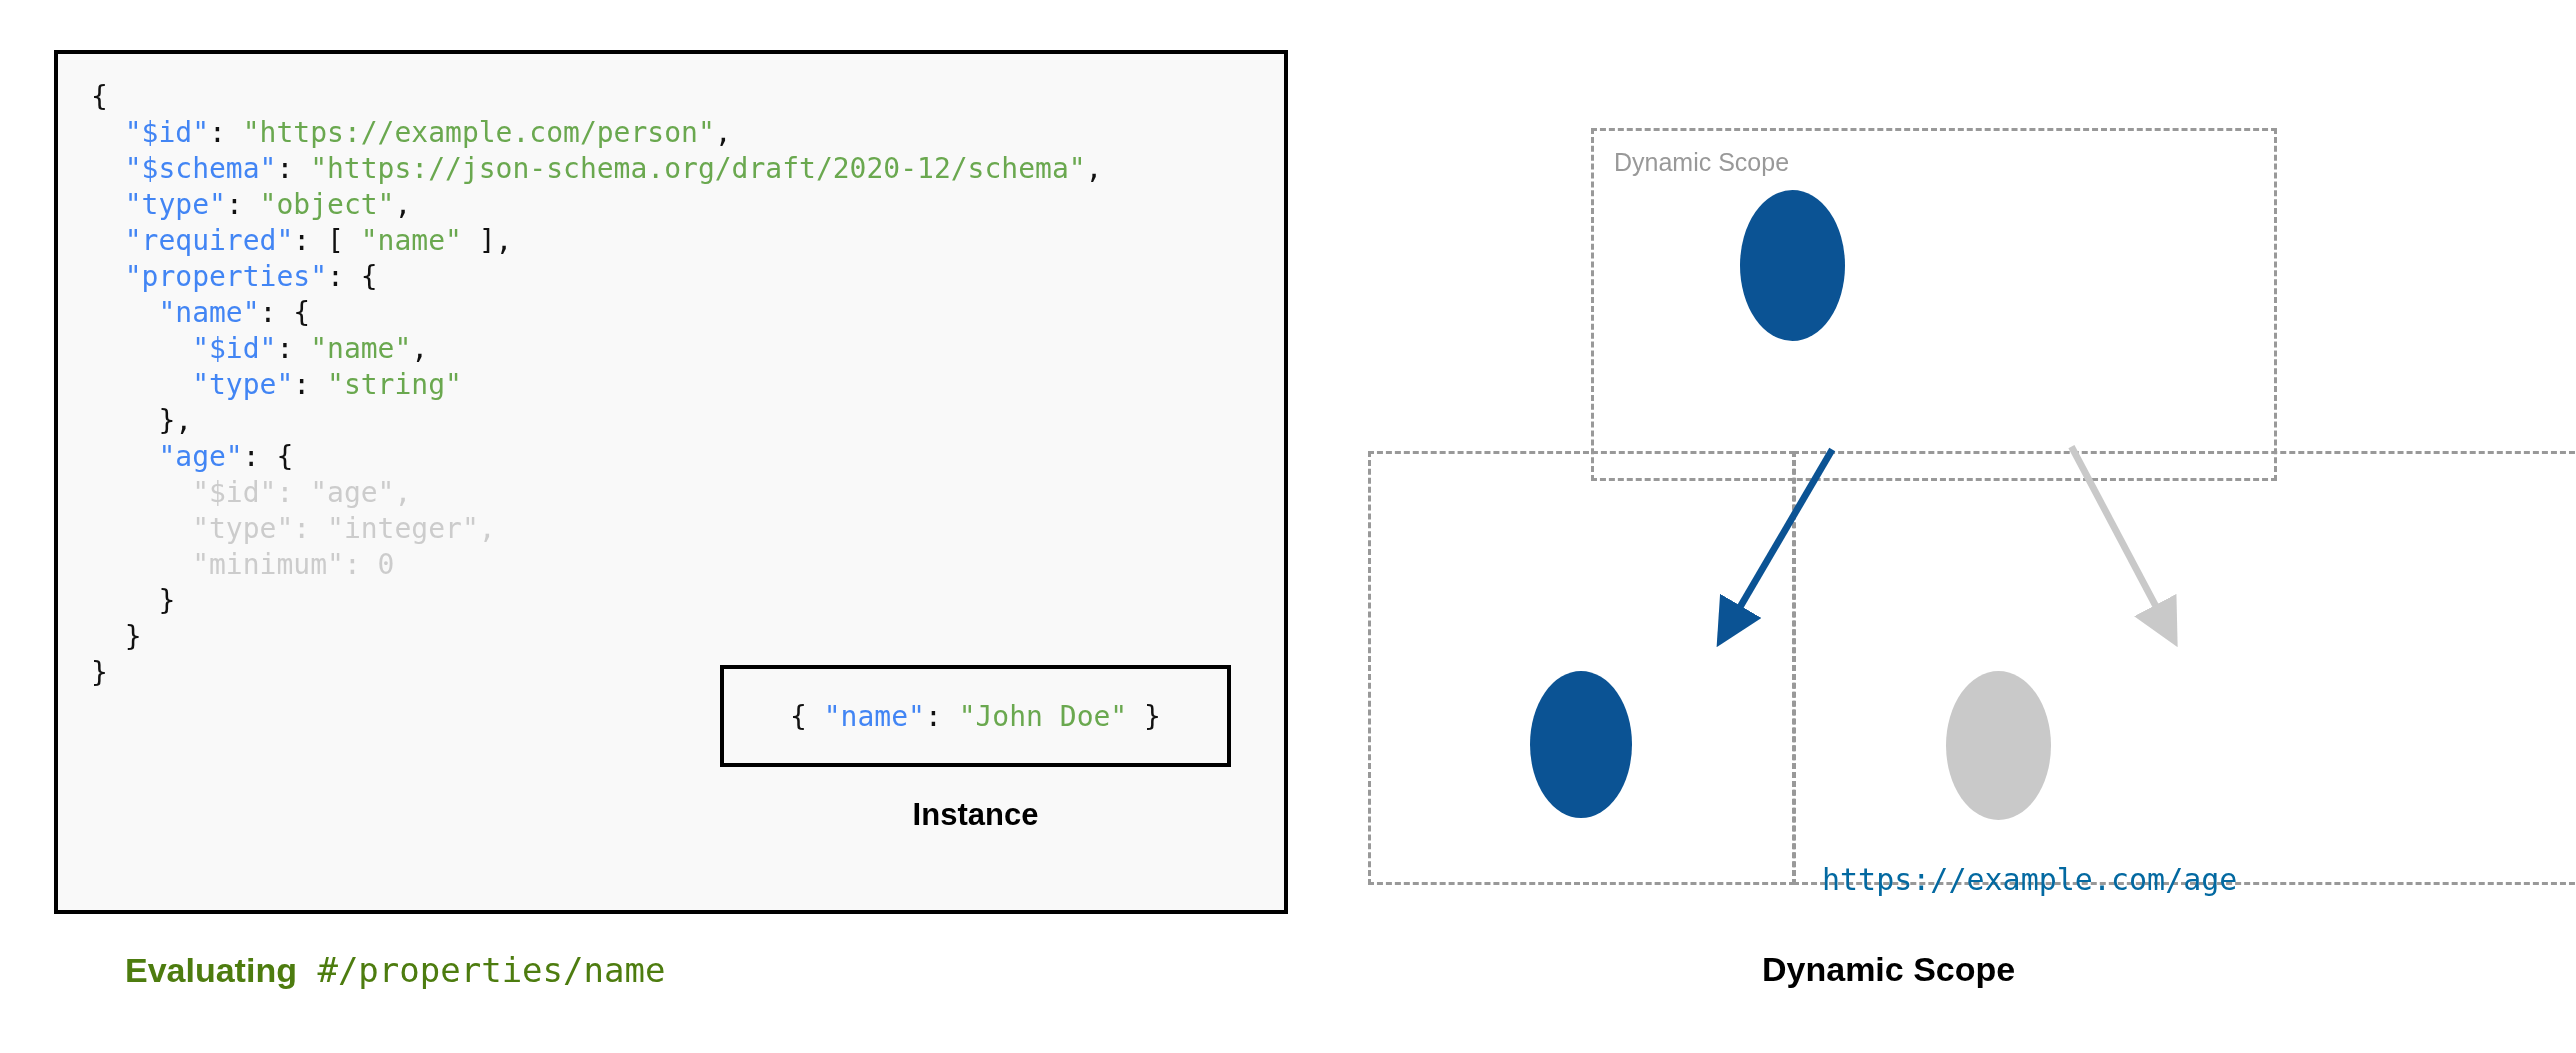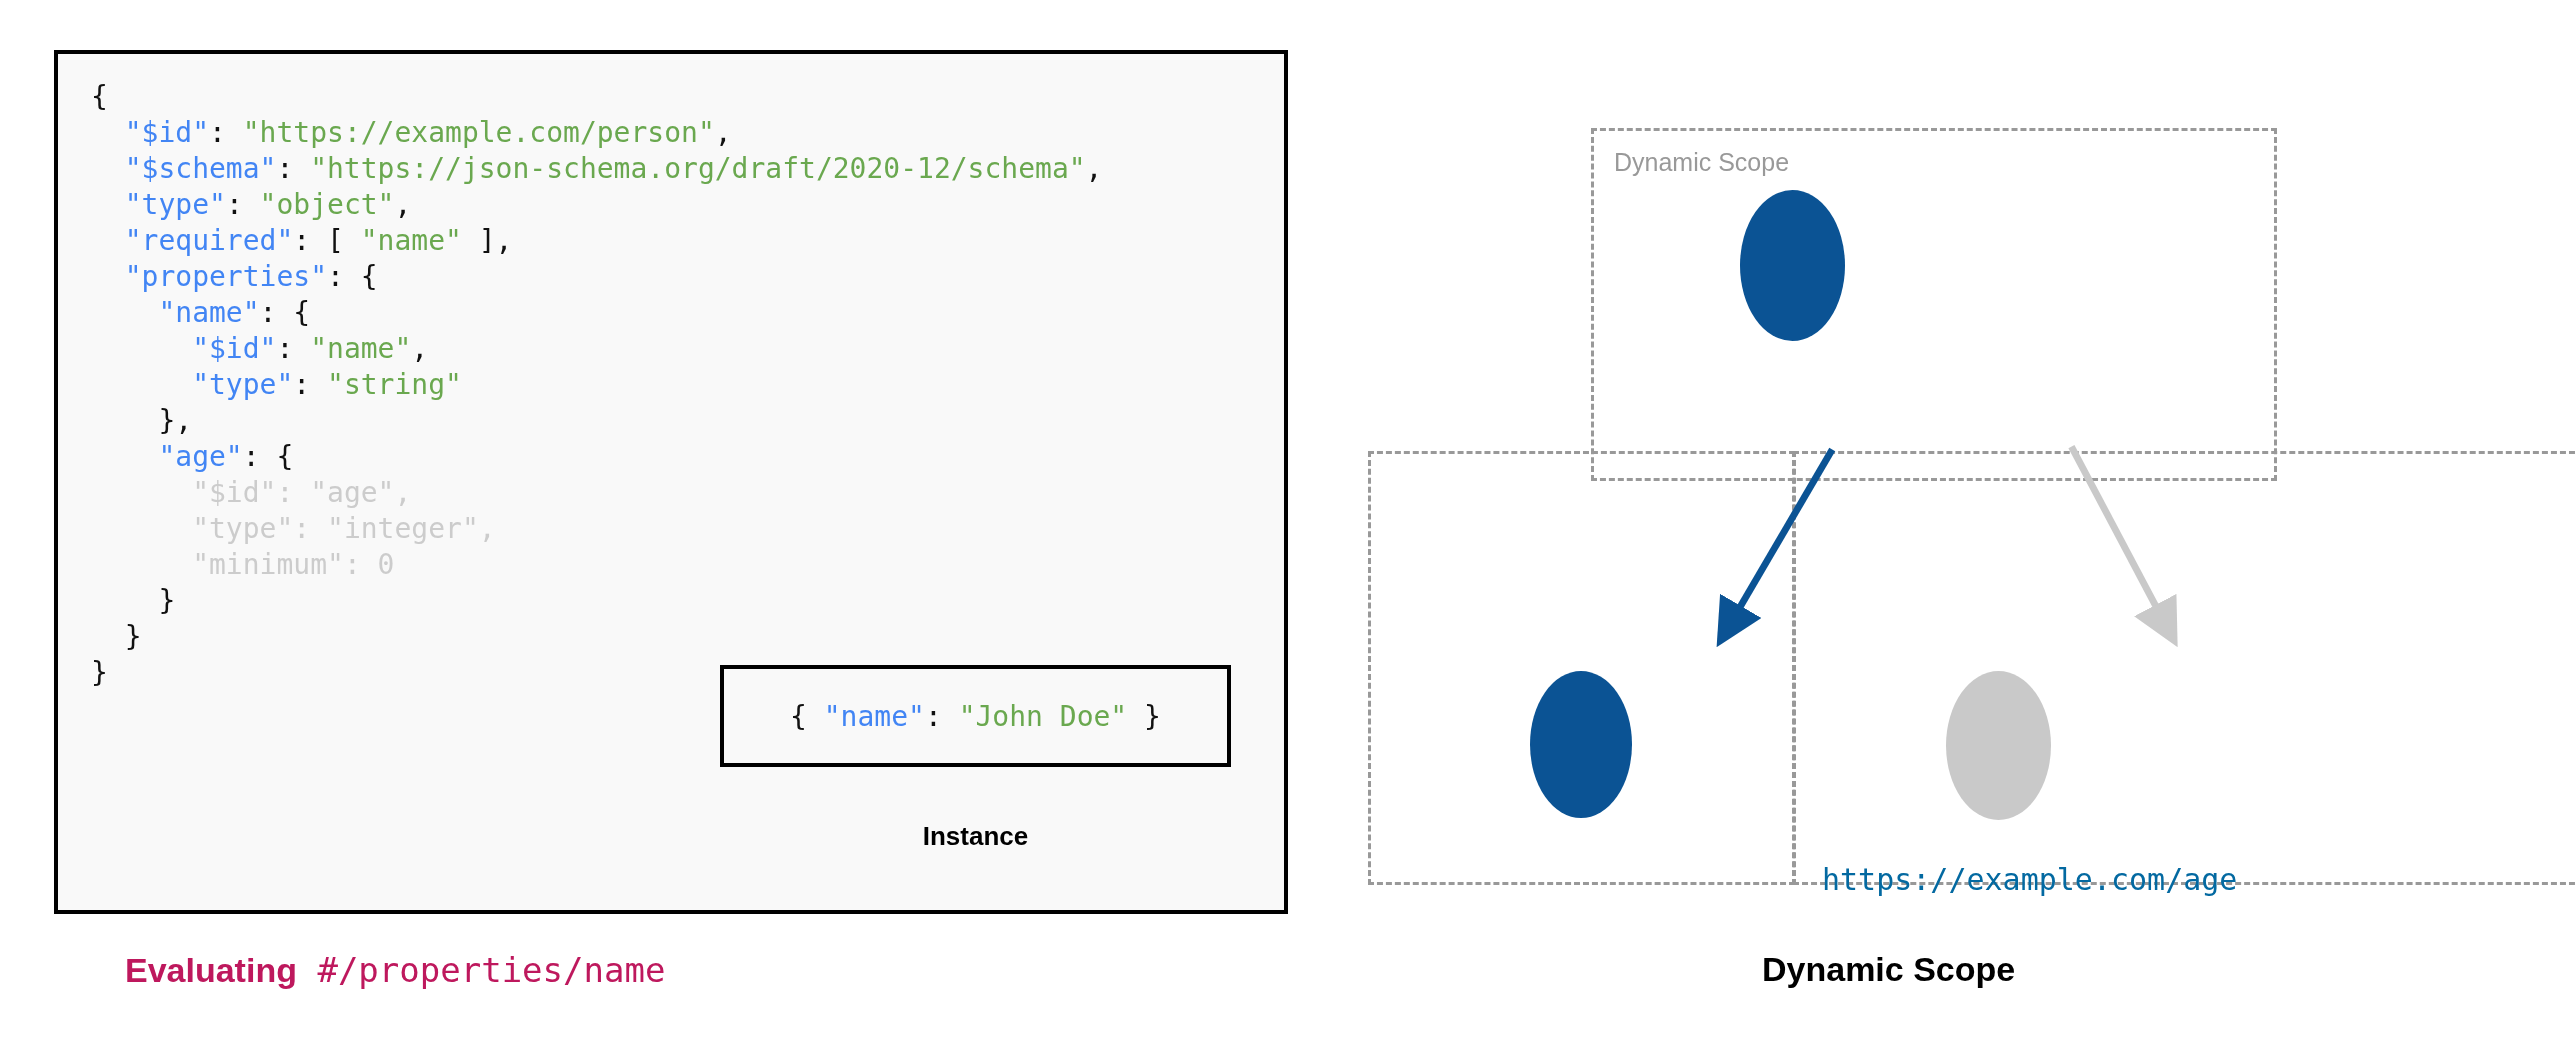--- a/index.html
+++ b/index.html
@@ -63,34 +63,33 @@
     font-size: 28px;
     white-space: pre;
     color: #111111;
   }
   #instance-caption {
     position: absolute;
     left: 720px;
     top: 797px;
     width: 511px;
     text-align: center;
-    font-size: 26px;
+    font-size: 31px;
     font-weight: bold;
     color: #000000;
     font-family: "Liberation Sans", sans-serif;
-    margin-top: 24px;
   }
 
   
   #left-caption {
     position: absolute;
     left: 125px;
     top: 950px;
     font-size: 34px;
-    color: #be185d;
+    color: #4d7c0f;
     white-space: nowrap;
   }
   #left-caption .cap-bold {
     font-weight: bold;
     font-family: "Liberation Sans", sans-serif;
   }
   #left-caption .cap-mono {
     font-family: "DejaVu Sans Mono", "Liberation Mono", monospace;
     font-weight: normal;
   }

